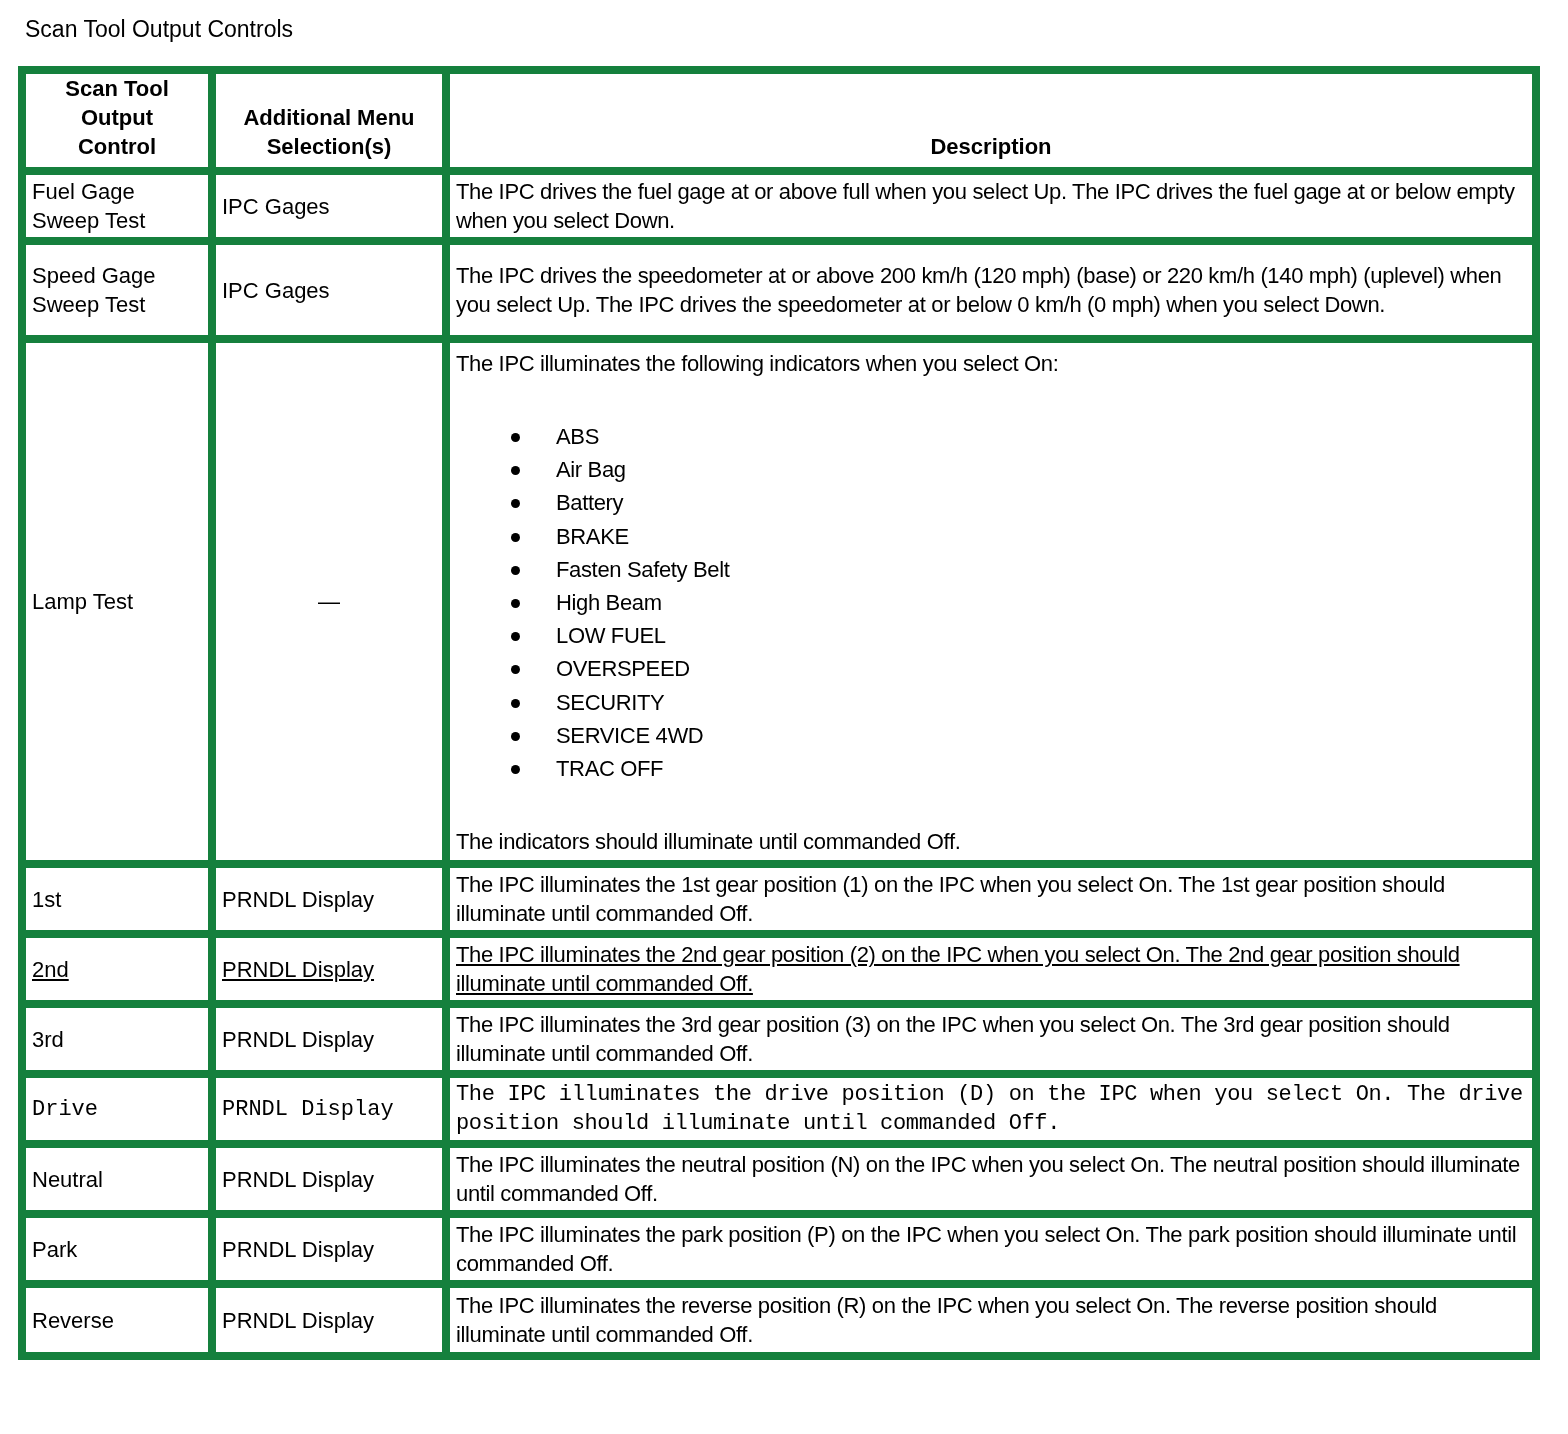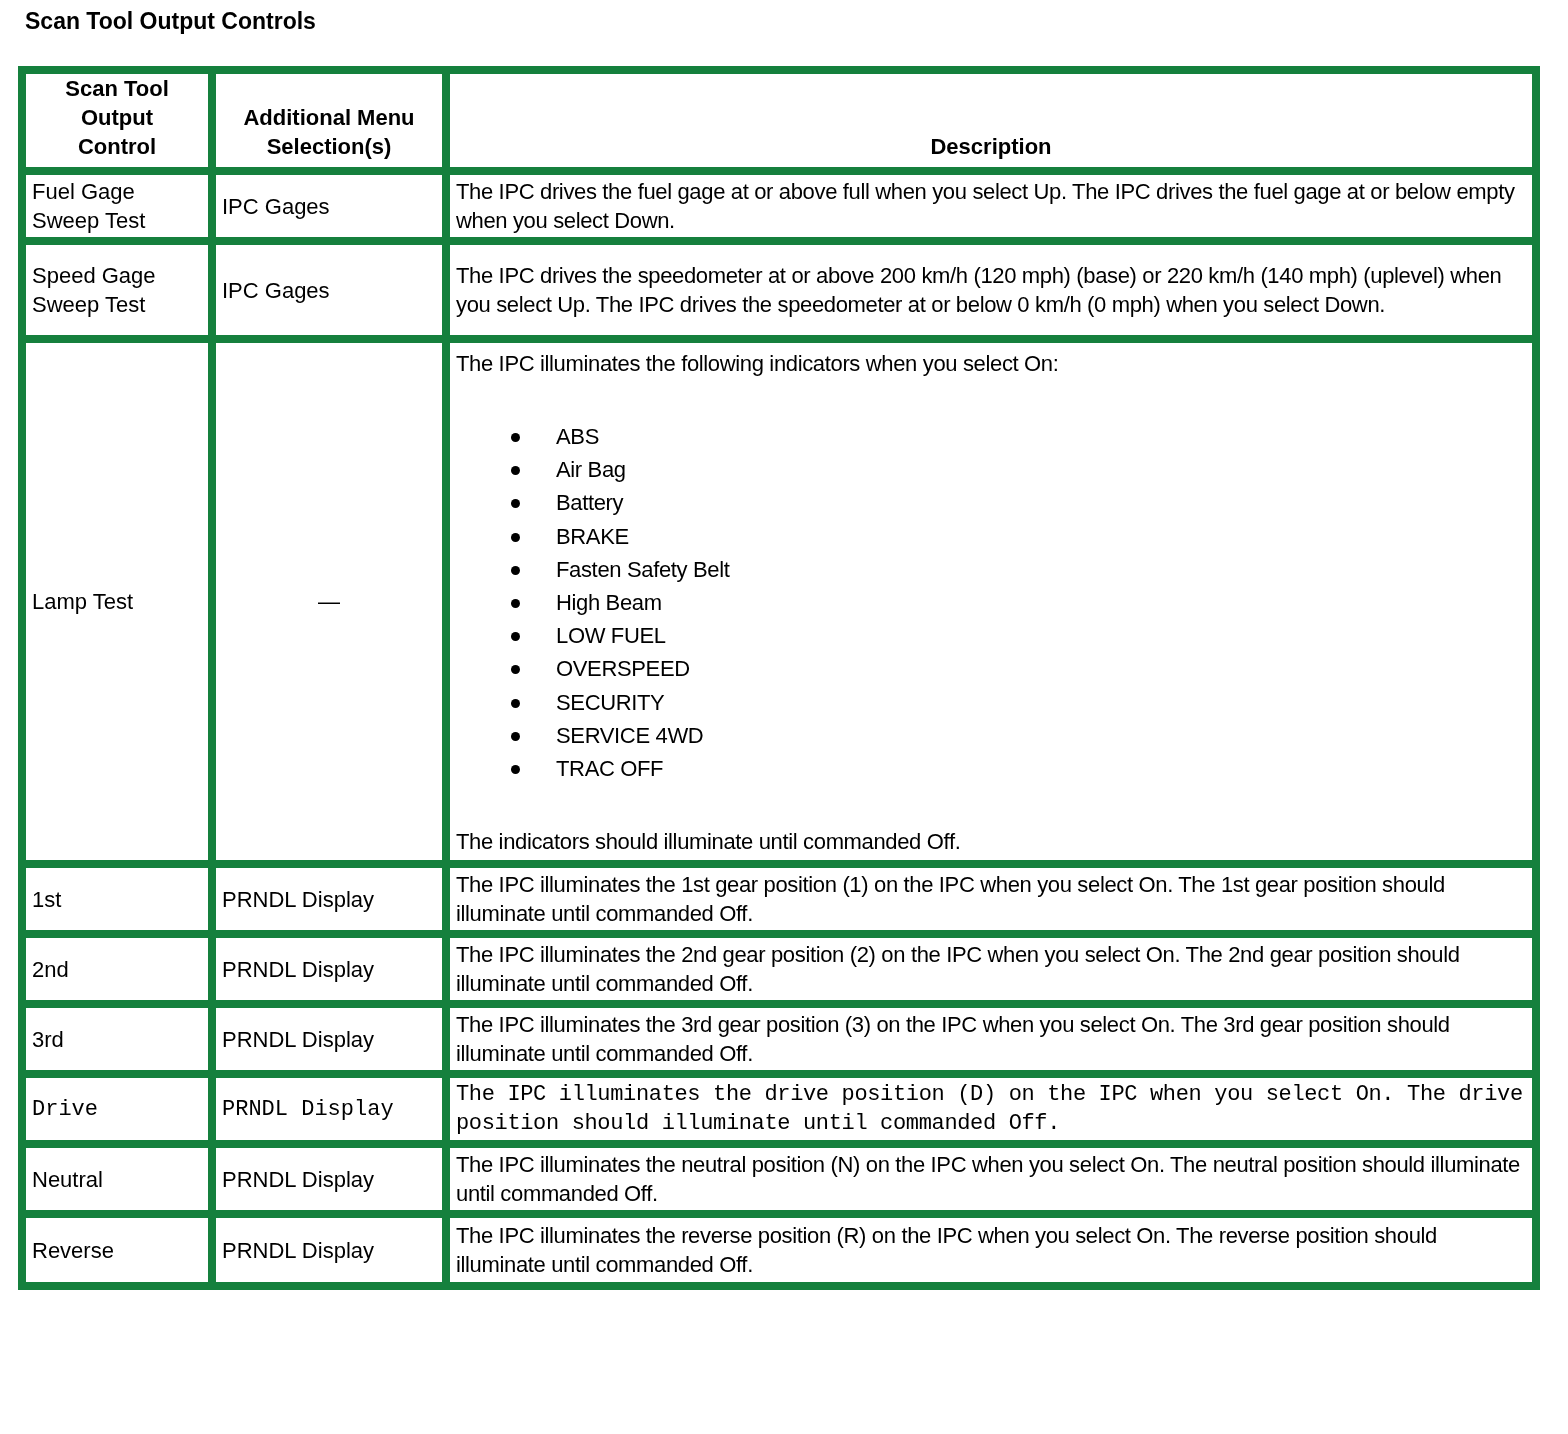--- a/index.html
+++ b/index.html
@@ -1,18 +1,18 @@
 <!DOCTYPE html>
 <html><head>
 <meta charset="utf-8">
 <style>
   html, body { margin: 0; padding: 0; background: #ffffff; }
   body { width: 1568px; height: 1434px; position: relative; overflow: hidden;
          font-family: "Liberation Sans", sans-serif; color: #000; }
-  .page-title { position: absolute; left: 25px; top: 8px; font-size: 23px; font-weight: bold; }
+  .page-title { position: absolute; left: 25px; top: 16px; font-size: 23px; font-weight: normal; }
   table.ctrl { position: absolute; left: 18px; top: 66px; width: 1514px;
                border-collapse: collapse; table-layout: fixed; }
   table.ctrl td, table.ctrl th { border: 8px solid #15803d; padding: 0 6px; vertical-align: middle;
                font-size: 22px; line-height: 29px; }
   table.ctrl th { font-weight: bold; text-align: center; vertical-align: bottom; padding-bottom: 6px; font-size: 22px; }
   col.c1 { width: 190px; } col.c2 { width: 234px; } col.c3 { width: 1090px; }
   .desc { font-size: 22.5px; letter-spacing: -0.35px; transform-origin: left; }
   .cell-c2 { padding-left: 6px; }
   .dash { text-align: center; font-size: 24px; }
   .lamp-desc { vertical-align: top !important; padding-top: 6px !important; padding-bottom: 4px !important; }
@@ -85,39 +85,44 @@
         </ul>
         <div>The indicators should illuminate until commanded Off.</div>
       </td>
     </tr>
 
     <tr style="height:70px;">
       <td>1st</td>
       <td class="cell-c2">PRNDL Display</td>
       <td class="desc">The IPC illuminates the 1st gear position (1) on the IPC when you select On. The 1st gear position should illuminate until commanded Off.</td>
     </tr>
-    <tr style="height:70px;">
+    <tr style="height:70px;text-decoration:underline;">
       <td>2nd</td>
       <td class="cell-c2">PRNDL Display</td>
       <td class="desc">The IPC illuminates the 2nd gear position (2) on the IPC when you select On. The 2nd gear position should illuminate until commanded Off.</td>
     </tr>
     <tr style="height:70px;">
       <td>3rd</td>
       <td class="cell-c2">PRNDL Display</td>
       <td class="desc">The IPC illuminates the 3rd gear position (3) on the IPC when you select On. The 3rd gear position should illuminate until commanded Off.</td>
     </tr>
     <tr style="height:70px;font-family:Liberation Mono, monospace;">
       <td>Drive</td>
       <td class="cell-c2">PRNDL Display</td>
       <td class="desc">The IPC illuminates the drive position (D) on the IPC when you select On. The drive position should illuminate until commanded Off.</td>
     </tr>
     <tr style="height:70px;">
       <td>Neutral</td>
       <td class="cell-c2">PRNDL Display</td>
       <td class="desc">The IPC illuminates the neutral position (N) on the IPC when you select On. The neutral position should illuminate until commanded Off.</td>
     </tr>
+    <tr style="height:70px;">
+      <td>Park</td>
+      <td class="cell-c2">PRNDL Display</td>
+      <td class="desc">The IPC illuminates the park position (P) on the IPC when you select On. The park position should illuminate until commanded Off.</td>
+    </tr>
     <tr style="height:72px;">
       <td>Reverse</td>
       <td class="cell-c2">PRNDL Display</td>
       <td class="desc">The IPC illuminates the reverse position (R) on the IPC when you select On. The reverse position should illuminate until commanded Off.</td>
     </tr>
   </tbody>
 </table>
 
 </body></html>

